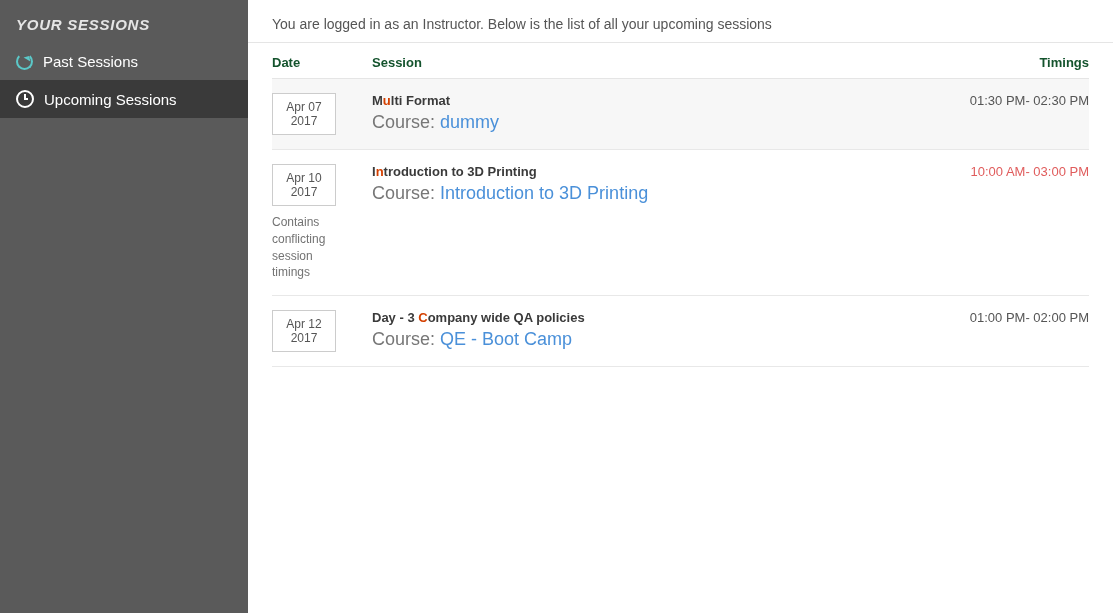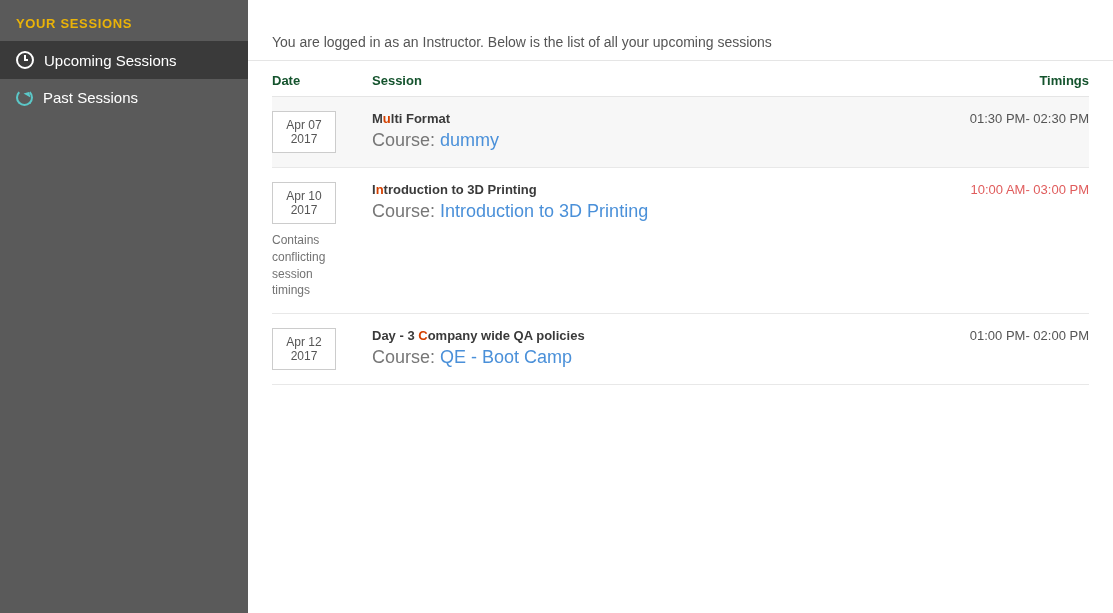--- a/index.html
+++ b/index.html
@@ -9,25 +9,26 @@
     .sidebar {
       width: 248px;
       background: #5a5a5a;
       color: #fff;
       flex-shrink: 0;
       display: flex;
       flex-direction: column;
     }
     .sidebar-title {
       padding: 16px 16px 10px 16px;
-      font-size: 13px;
+      font-size: 15px;
       font-weight: bold;
       letter-spacing: 0.05em;
-      color: #eab308;
+      color: #e5e5e5;
       text-transform: uppercase;
+      font-style: italic;
     }
     .sidebar-item {
       display: flex;
       align-items: center;
       padding: 10px 16px;
       cursor: pointer;
       color: #fff;
       font-size: 15px;
     }
     .sidebar-item.active {
@@ -79,21 +80,21 @@
 
     
     .main {
       flex: 1;
       background: #fff;
       display: flex;
       flex-direction: column;
       overflow: hidden;
     }
     .main-header {
-      padding: 34px 24px 10px 24px;
+      padding: 16px 24px 10px 24px;
       color: #555;
       font-size: 14px;
       border-bottom: 1px solid #e5e5e5;
     }
     .main-body {
       flex: 1;
       overflow-y: auto;
       padding: 0 24px;
     }
 
@@ -175,31 +176,31 @@
     }
     .timings-cell.conflict-time {
       color: #e05c5c;
     }
   </style>
 </head>
 <body>
 
 <div class="sidebar">
   <div class="sidebar-title">YOUR SESSIONS</div>
+  <div class="sidebar-item">
+    <span class="sidebar-icon">
+      <span class="icon-refresh"></span>
+    </span>
+    <span>Past Sessions</span>
+  </div>
   <div class="sidebar-item active">
     <span class="sidebar-icon">
       <span class="icon-clock"></span>
     </span>
     <span>Upcoming Sessions</span>
-  </div>
-  <div class="sidebar-item">
-    <span class="sidebar-icon">
-      <span class="icon-refresh"></span>
-    </span>
-    <span>Past Sessions</span>
   </div>
 </div>
 
 <div class="main">
   <div class="main-header">
     <span>You are logged in as an Instructor. Below is the list of all your upcoming sessions</span>
   </div>
   <div class="main-body">
     <table class="sessions-table">
       <thead>

